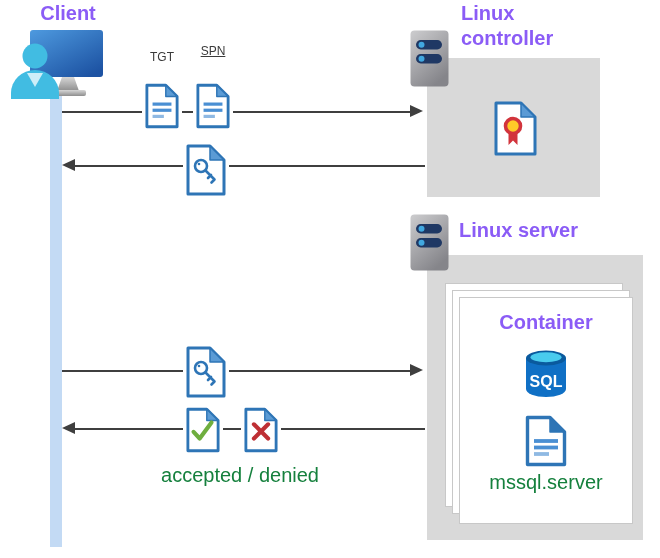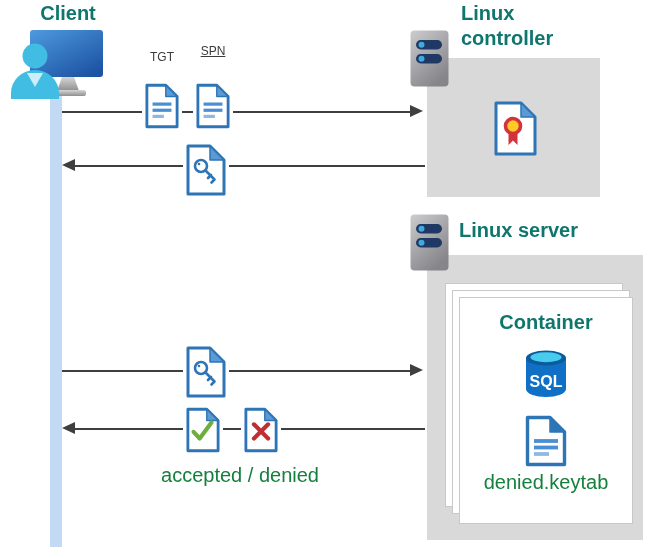--- a/index.html
+++ b/index.html
@@ -1,19 +1,19 @@
 <!DOCTYPE html>
 <html><head>
 <meta charset="utf-8">
 <style>
   html,body{margin:0;padding:0;background:#fff;}
   body{width:660px;height:558px;position:relative;overflow:hidden;
        font-family:"Liberation Sans","DejaVu Sans",sans-serif;color:#1f1f1f;}
   .abs{position:absolute;}
-  .title{font-weight:700;font-size:20px;line-height:25px;color:#0f766e;}
+  .title{font-weight:700;font-size:20px;line-height:25px;color:#8b5cf6;}
   .small-label{font-size:12px;color:#3a3a3a;}
   .caption{font-size:20px;color:#15803d;}
   .center{text-align:center;}
   .gray-box{background:#D9D9D9;}
   .lifeline{background:#C3DAF4;}
   .arrow-line{height:2px;background:#3F3F3F;z-index:1;}
   .arrow-head-right{width:0;height:0;border-left:13px solid #3F3F3F;
       border-top:6.5px solid transparent;border-bottom:6.5px solid transparent;z-index:1;}
   .arrow-head-left{width:0;height:0;border-right:13px solid #3F3F3F;
       border-top:6.5px solid transparent;border-bottom:6.5px solid transparent;z-index:1;}
@@ -141,21 +141,21 @@
   </svg>
 
   <svg width="42" height="52" viewBox="0 0 42 52" style="margin-top:16px;">
     <path d="M2.5 2.5 H25 L39.5 17 V49.5 H2.5 Z" fill="#fff" stroke="#2E75B6" stroke-width="3.4" stroke-linejoin="round"></path>
     <path d="M25 2.5 V17 H39.5 Z" fill="#2E75B6" stroke="#2E75B6" stroke-width="1.5" stroke-linejoin="round"></path>
     <line x1="9" y1="26" x2="33" y2="26" stroke="#4A8FD3" stroke-width="3.8"></line>
     <line x1="9" y1="32.5" x2="33" y2="32.5" stroke="#4A8FD3" stroke-width="3.8"></line>
     <line x1="9" y1="39" x2="24" y2="39" stroke="#8FB9E3" stroke-width="3.8"></line>
   </svg>
 
-  <div class="caption" style="margin-top:4px;">denied.keytab</div>
+  <div class="caption" style="margin-top:4px;">mssql.server</div>
 </div>
 
 <div class="abs arrow-line" style="left:62px;top:370px;width:348px;"></div>
 <div class="abs arrow-head-right" style="left:410px;top:364px;"></div>
 
 <div class="abs doc-wrap" style="left:183px;top:343px;">
   <svg width="40" height="52" viewBox="0 0 40 52">
     <path d="M2 2 H24 L38 16 V50 H2 Z" fill="#fff" stroke="#2E75B6" stroke-width="3" stroke-linejoin="round"></path>
     <path d="M24 2 V16 H38 Z" fill="#5B9BD5" stroke="#2E75B6" stroke-width="1.5" stroke-linejoin="round"></path>
     <circle cx="15" cy="22" r="6" fill="none" stroke="#2E75B6" stroke-width="2.6"></circle>

